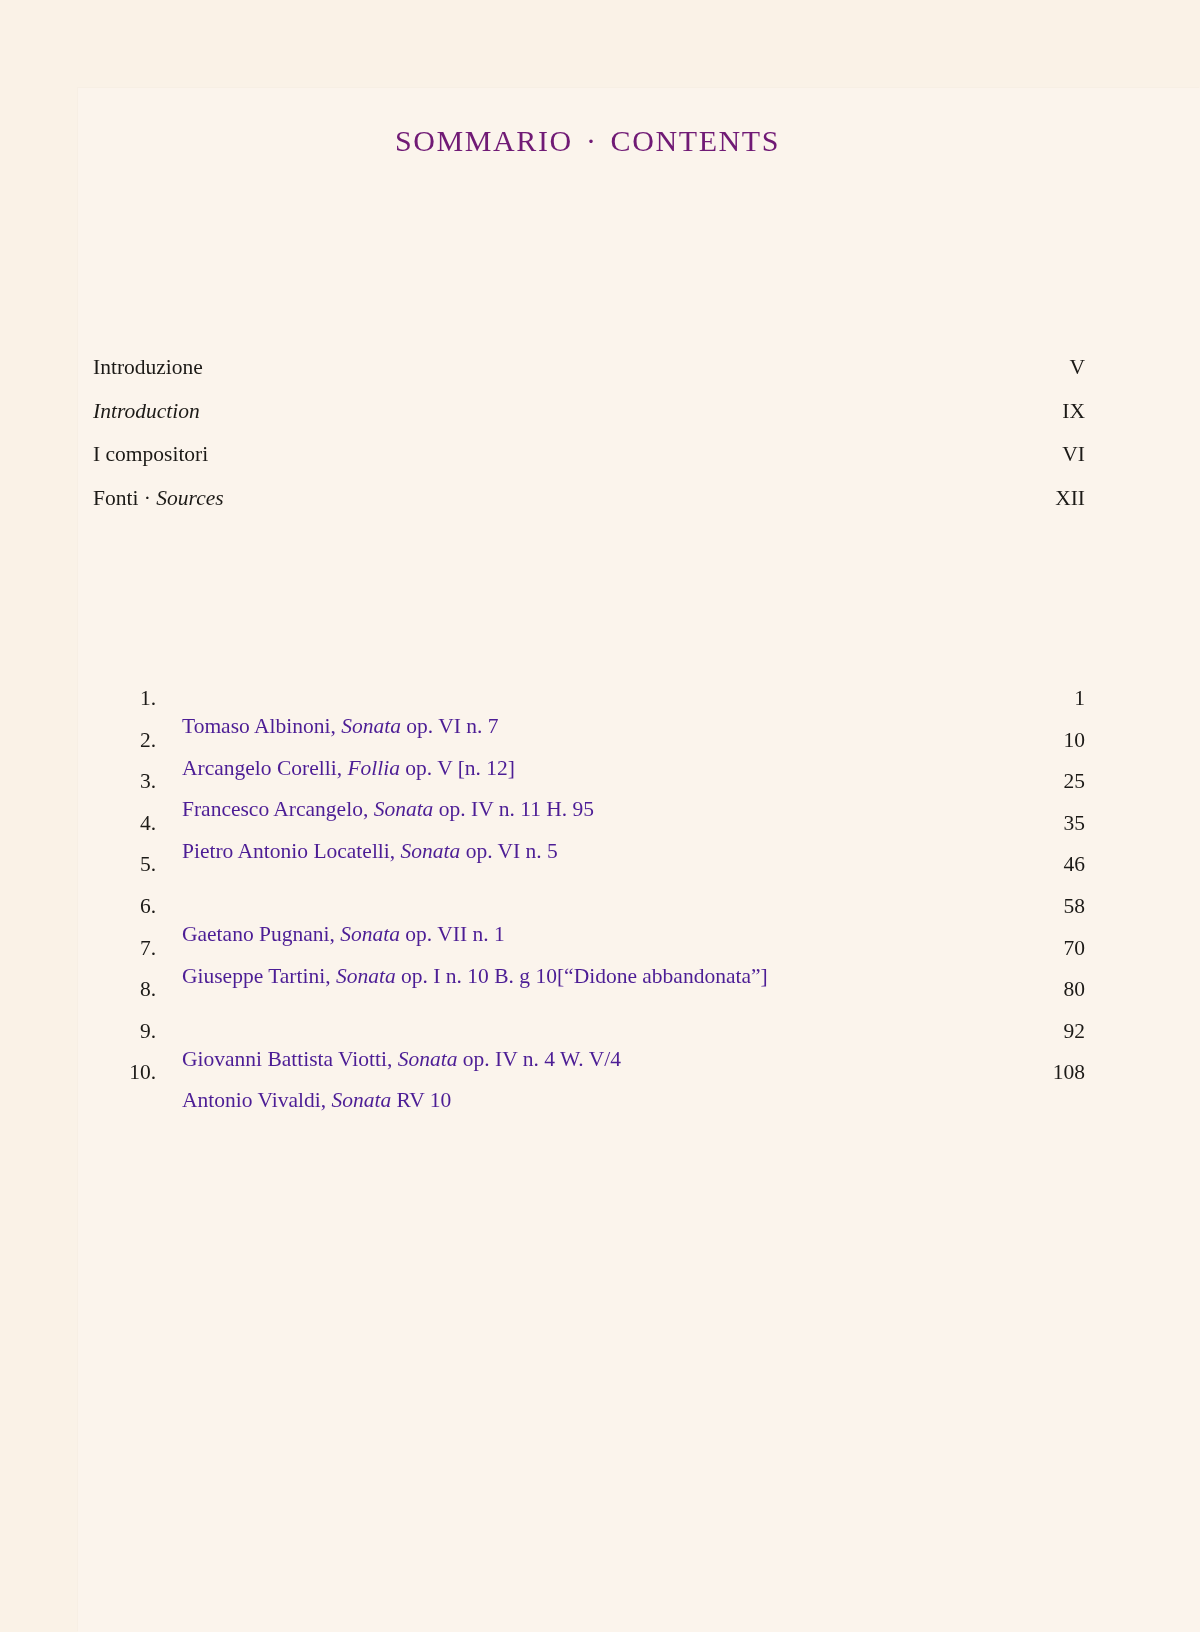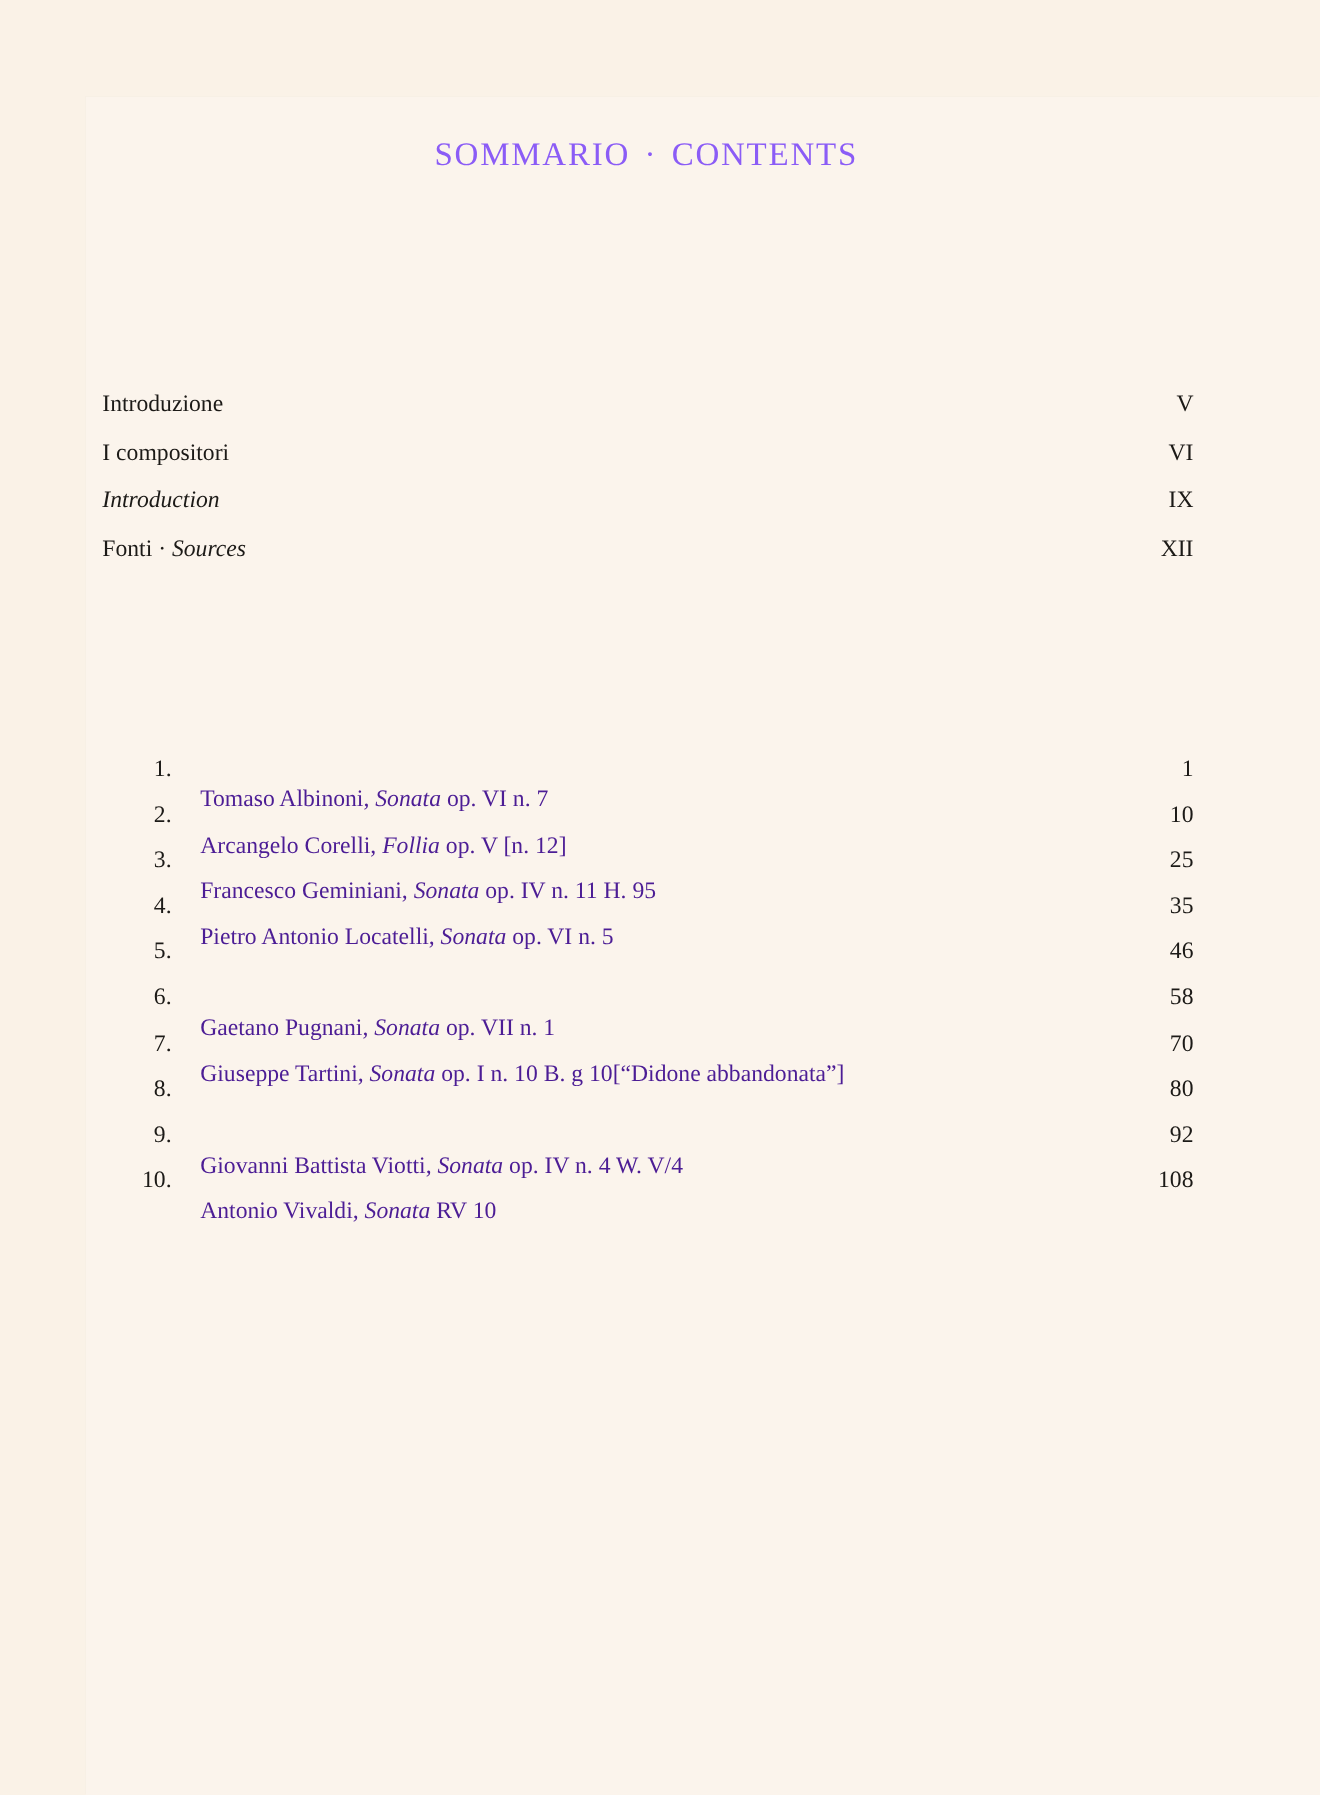--- a/index.html
+++ b/index.html
@@ -39,21 +39,21 @@
   .doc-title {
     position: absolute;
     left: 0;
     top: 104px;
     width: 1175px;
     text-align: center;
     font-size: 30px;
     letter-spacing: 1.6px;
     word-spacing: 4px;
     font-weight: 400;
-    color: #8b5cf6;
+    color: #701a75;
   }
 
   
   .frontmatter {
     position: absolute;
     left: 93px;
     top: 346px;
     width: 992px;
     text-decoration: underline;
   }
@@ -125,47 +125,47 @@
 <div class="content">
 
   <h1 class="doc-title">SOMMARIO · CONTENTS</h1>
 
   <div class="frontmatter">
       <div class="fm-row">
         <span class="fm-label">Introduzione</span>
         <span class="fm-page">V</span>
       </div>
       <div class="fm-row">
+        <span class="fm-label ital">Introduction</span>
+        <span class="fm-page">IX</span>
+      </div>
+      <div class="fm-row">
         <span class="fm-label">I compositori</span>
         <span class="fm-page">VI</span>
-      </div>
-      <div class="fm-row">
-        <span class="fm-label ital">Introduction</span>
-        <span class="fm-page">IX</span>
       </div>
       <div class="fm-row">
         <span class="fm-label"><span>Fonti · </span><span class="ital">Sources</span></span>
         <span class="fm-page">XII</span>
       </div>
     </div>
 
   <div class="contents-list">
       <div class="ct-row">
         <span class="ct-num">1.</span>
         <span class="ct-title"><span>Tomaso Albinoni, </span><span class="ital">Sonata</span><span> op. VI n. 7</span></span>
         <span class="ct-page">1</span>
       </div>
       <div class="ct-row">
         <span class="ct-num">2.</span>
         <span class="ct-title"><span>Arcangelo Corelli, </span><span class="ital">Follia</span><span> op. V [n. 12]</span></span>
         <span class="ct-page">10</span>
       </div>
       <div class="ct-row">
         <span class="ct-num">3.</span>
-        <span class="ct-title"><span>Francesco Geminiani, </span><span class="ital">Sonata</span><span> op. IV n. 11 H. 95</span></span>
+        <span class="ct-title"><span>Francesco Arcangelo, </span><span class="ital">Sonata</span><span> op. IV n. 11 H. 95</span></span>
         <span class="ct-page">25</span>
       </div>
       <div class="ct-row">
         <span class="ct-num">4.</span>
         <span class="ct-title"><span>Pietro Antonio Locatelli, </span><span class="ital">Sonata</span><span> op. VI n. 5</span></span>
         <span class="ct-page">35</span>
       </div>
       <div class="ct-row">
         <span class="ct-num">5.</span>
         <span class="ct-page">46</span>

